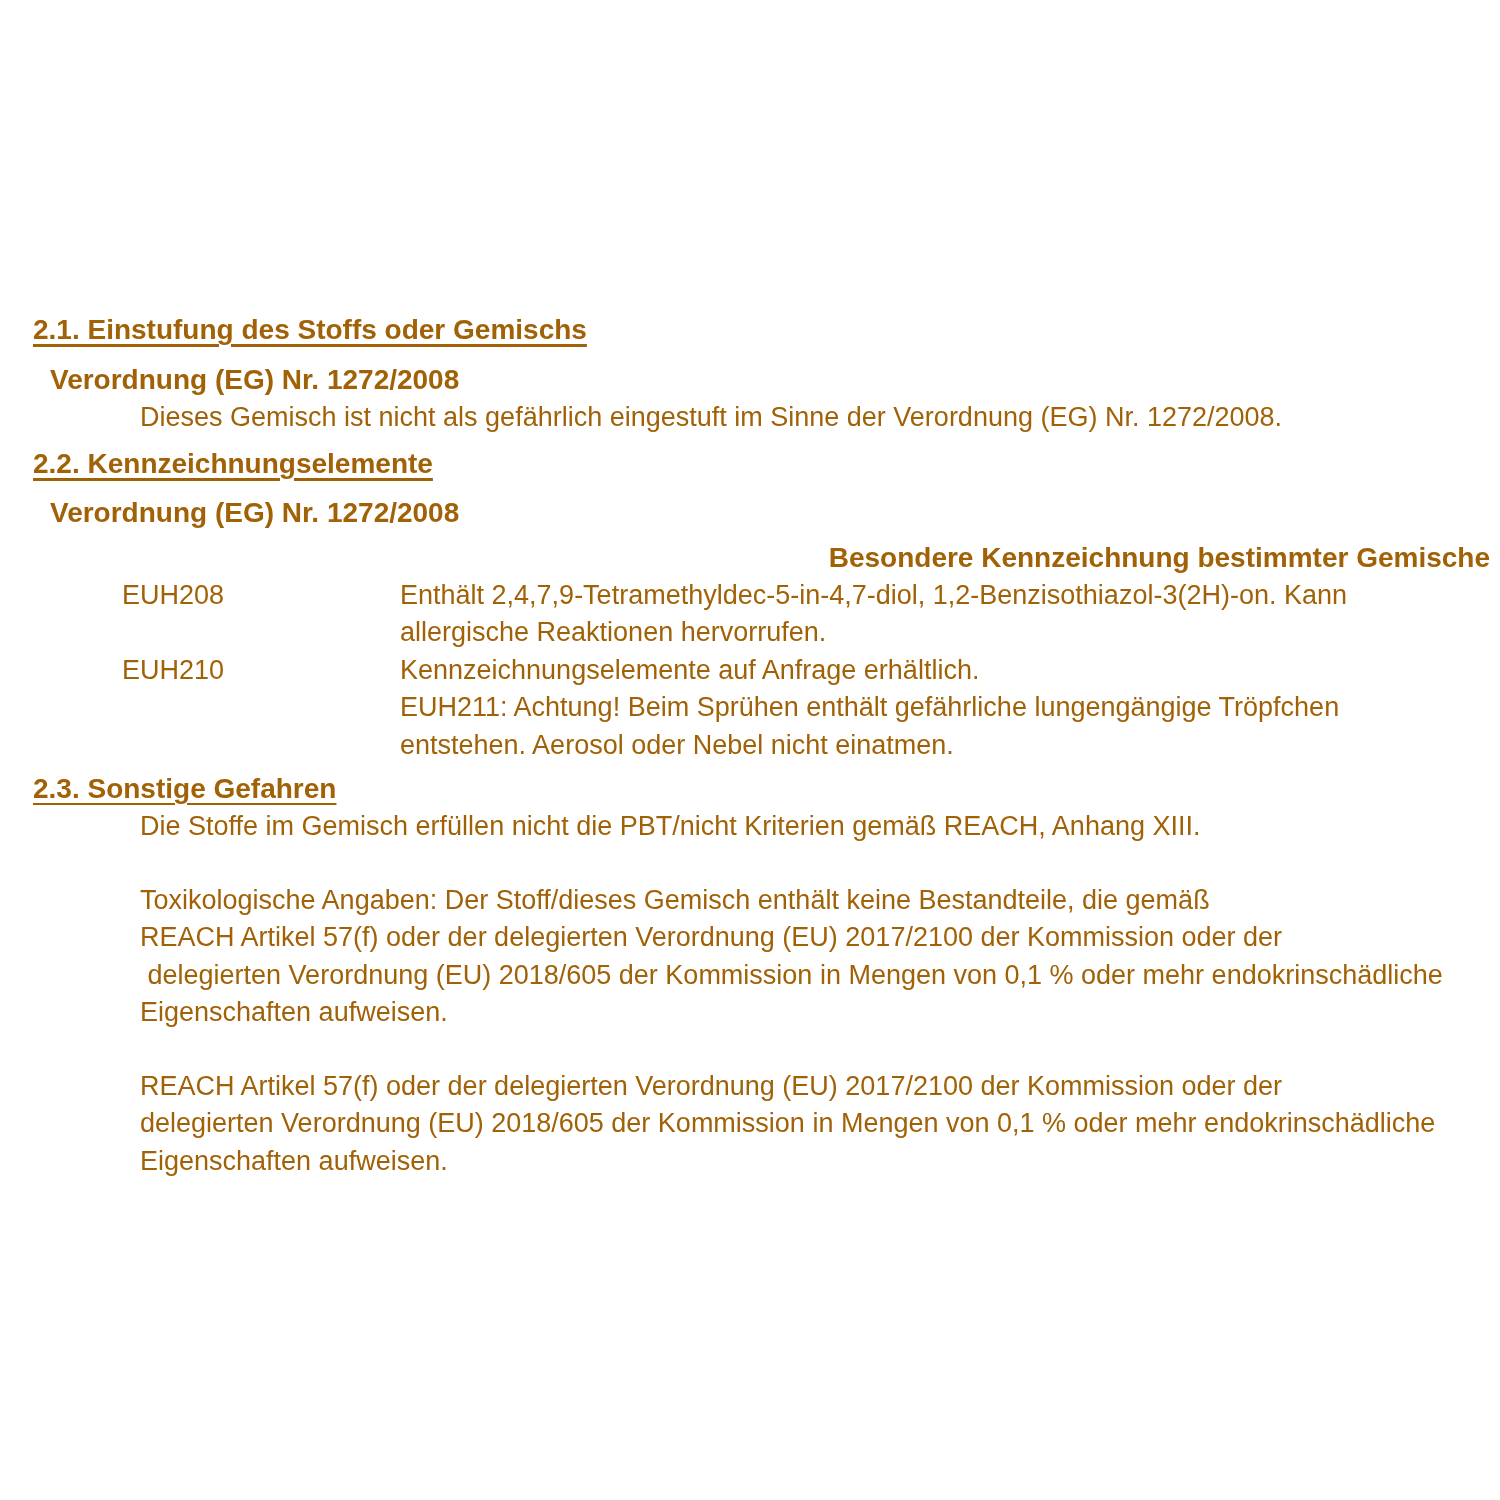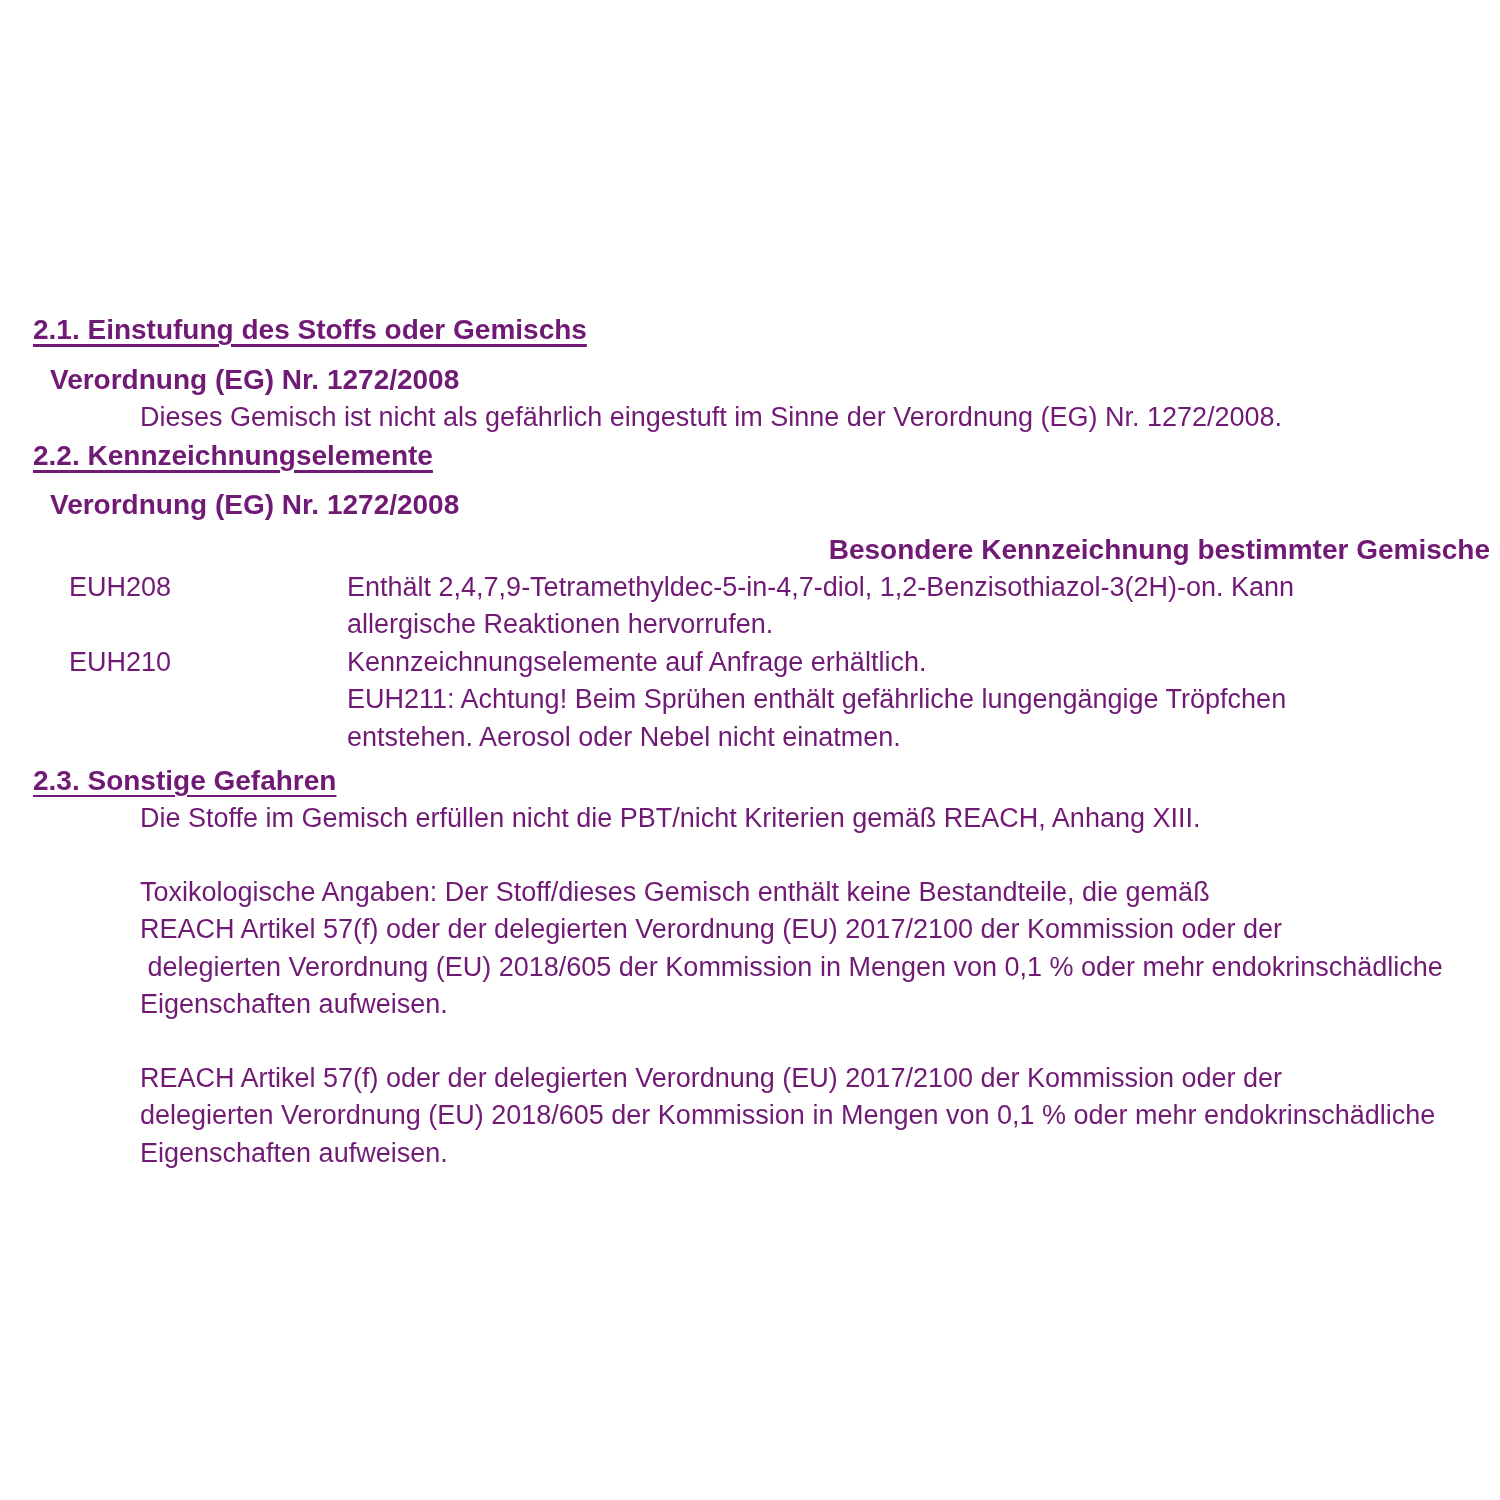--- a/index.html
+++ b/index.html
@@ -5,21 +5,21 @@
   html, body {
     margin: 0;
     padding: 0;
     background: #ffffff;
   }
   .page {
     position: relative;
     width: 1500px;
     height: 1500px;
     background: #ffffff;
-    color: #701a75;
+    color: #a16207;
     font-family: "Liberation Sans", "DejaVu Sans", sans-serif;
     overflow: hidden;
   }
   .content {
     position: absolute;
     top: 311px;
     left: 33px;
     right: 10px;
   }
   .h-section {
@@ -47,32 +47,32 @@
     text-align: right;
   }
   .line {
     font-size: 27px;
     line-height: 37.5px;
     white-space: pre;
   }
   .indent-body { margin-left: 107px; }
   .euh-row {
     display: flex;
-    margin-left: 36px;
+    margin-left: 89px;
   }
   .euh-code {
     flex: 0 0 278px;
     font-size: 27px;
     line-height: 37.5px;
     white-space: pre;
   }
   .euh-text { flex: 1 1 auto; }
   .mt12 { margin-top: 12px; }
   .mt11 { margin-top: 11px; }
-  .mt8  { }
+  .mt8  { margin-top: 8px; }
   .mt7  { margin-top: 7px; }
   .mt6  { margin-top: 6px; text-decoration: underline; }
   .mt36 { margin-top: 36px; }
 </style>
 </head>
 <body>
 
 <div class="page">
   <div class="content">
 

